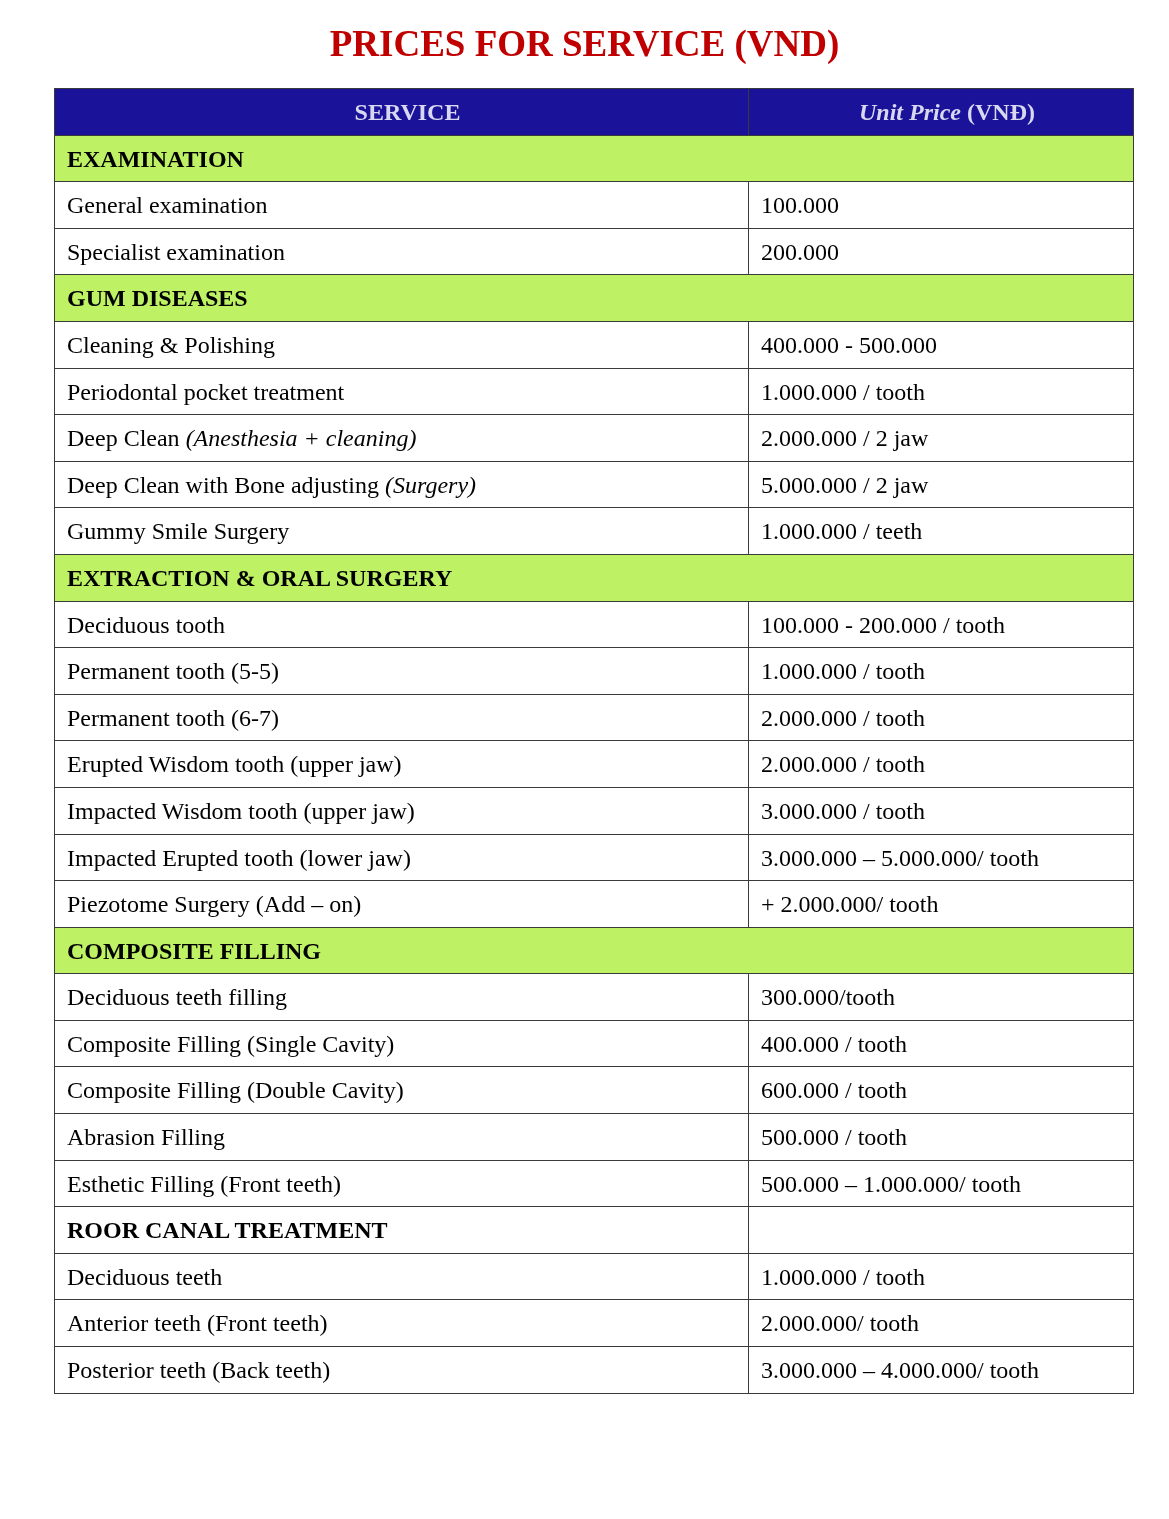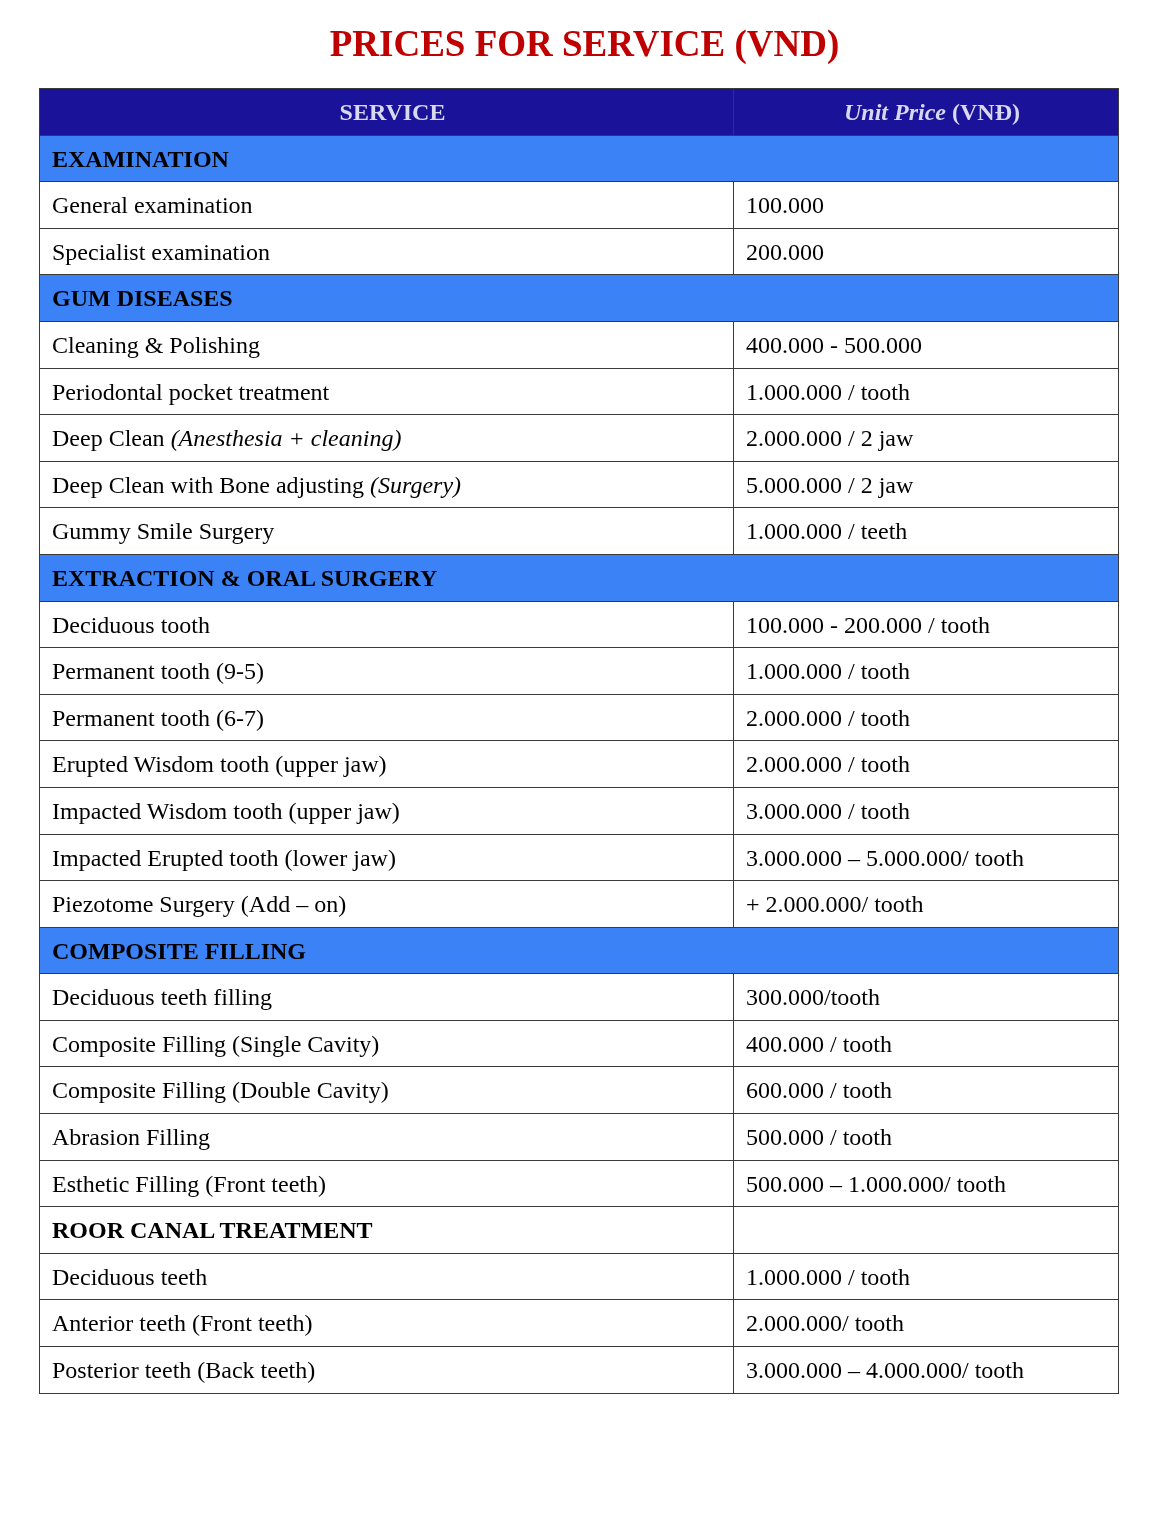--- a/index.html
+++ b/index.html
@@ -1,24 +1,24 @@
 <!DOCTYPE html>
 <html><head>
 <meta charset="utf-8">
 <style>
   html, body { margin: 0; padding: 0; background: #ffffff; }
   body { width: 1169px; height: 1519px; position: relative; font-family: "Liberation Serif", "DejaVu Serif", serif; color: #000; }
   .title { position: absolute; top: 22px; left: 0; width: 1169px; text-align: center; font-size: 37px; font-weight: bold; color: #c00000; letter-spacing: 0px; }
-  table.prices { position: absolute; top: 88px; left: 39px; width: 1079px; border-collapse: collapse; table-layout: fixed; }
+  table.prices { position: absolute; top: 88px; left: 54px; width: 1079px; border-collapse: collapse; table-layout: fixed; }
   table.prices td, table.prices th { border: 1px solid #3a3a3a; height: 46.6px; padding: 0 0 0 12px; vertical-align: top; font-size: 24px; line-height: 26px; box-sizing: border-box; padding-top: 10px; }
   col.c1 { width: 694px; }
   col.c2 { width: 385px; }
   th.hdr { background: #1a1299; color: #d8d8f0; font-weight: bold; font-size: 24px; text-align: center; padding-left: 0; padding-top: 4px; height: 48px; }
   th.hdr .it { font-style: italic; }
-  tr.section td { background: #3b82f6; font-weight: bold; }
+  tr.section td { background: #bef264; font-weight: bold; }
   tr.section-plain td { background: #ffffff; font-weight: bold; }
   .note { font-style: italic; }
 </style>
 </head>
 <body>
 
 <div class="title">PRICES FOR SERVICE (VND)</div>
 
 <table class="prices">
   <colgroup>
@@ -67,21 +67,21 @@
         <td>1.000.000 / teeth</td>
       </tr>
       <tr class="section">
         <td colspan="2">EXTRACTION &amp; ORAL SURGERY</td>
       </tr>
       <tr>
         <td><span>Deciduous tooth</span><span class="note"></span></td>
         <td>100.000 - 200.000 / tooth</td>
       </tr>
       <tr>
-        <td><span>Permanent tooth (9-5)</span><span class="note"></span></td>
+        <td><span>Permanent tooth (5-5)</span><span class="note"></span></td>
         <td>1.000.000 / tooth</td>
       </tr>
       <tr>
         <td><span>Permanent tooth (6-7)</span><span class="note"></span></td>
         <td>2.000.000 / tooth</td>
       </tr>
       <tr>
         <td><span>Erupted Wisdom tooth (upper jaw)</span><span class="note"></span></td>
         <td>2.000.000 / tooth</td>
       </tr>

